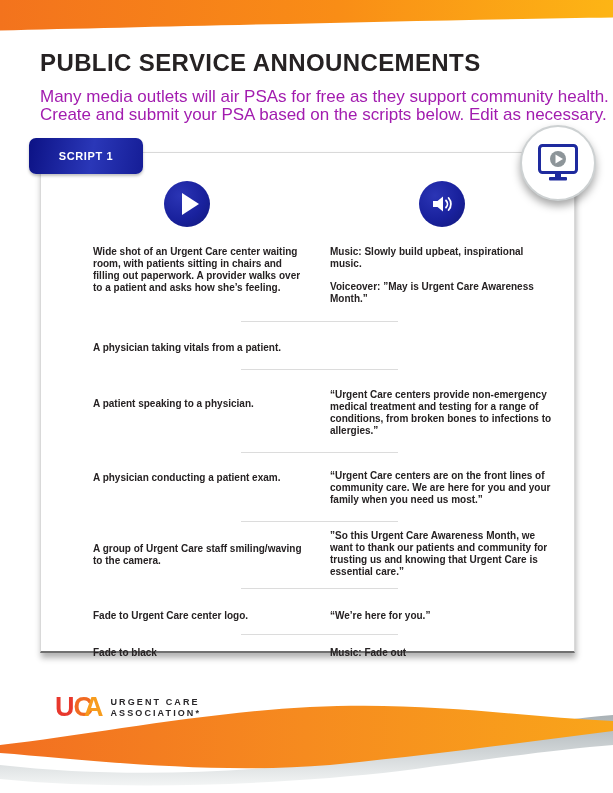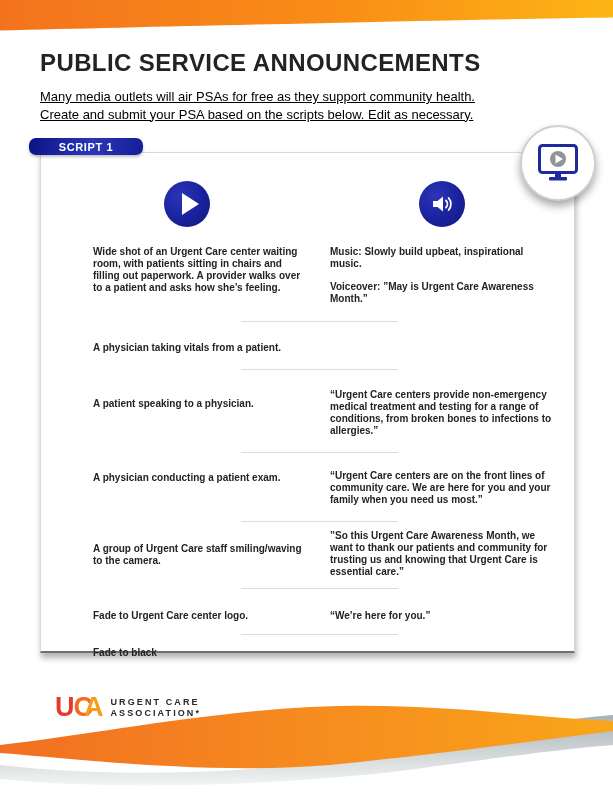--- a/index.html
+++ b/index.html
@@ -5,23 +5,23 @@
   html,body{margin:0;padding:0;}
   body{
     width:613px;height:793px;position:relative;overflow:hidden;
     background:#ffffff;font-family:"Liberation Sans",sans-serif;color:#262223;
   }
   
   .top-band{position:absolute;top:0;left:0;width:613px;height:36px;}
   
   .page-title{position:absolute;left:40px;top:49px;font-size:24px;font-weight:bold;
     letter-spacing:.4px;color:#262223;white-space:nowrap;}
-  .intro{position:absolute;left:40px;top:88px;font-size:13px;line-height:17.5px;color:#000000;text-decoration:underline;}
+  .intro{position:absolute;left:40px;top:88px;font-size:17px;line-height:17.5px;color:#a21caf;}
   
-  .script-badge{position:absolute;left:29px;top:138px;width:114px;height:17px;z-index:6;
+  .script-badge{position:absolute;left:29px;top:138px;width:114px;height:36px;z-index:6;
     border-radius:7px;background:linear-gradient(100deg,#0c1285 0%,#2a37b8 55%,#151d96 100%);
     display:flex;align-items:center;justify-content:center;
     color:#fff;font-size:11px;font-weight:bold;letter-spacing:.6px;
     box-shadow:0 2px 3px rgba(0,0,0,.25);}
   
   .tv-badge{position:absolute;left:520px;top:125px;width:76px;height:76px;border-radius:50%;
     background:#fff;border:2px solid #cdd1d2;box-sizing:border-box;z-index:6;
     box-shadow:0 5px 9px rgba(0,0,0,.35);display:flex;align-items:center;justify-content:center;}
   
   .card{position:absolute;left:40px;top:152px;width:535px;height:501px;box-sizing:border-box;
@@ -148,20 +148,23 @@
       <div class="divider divider-5"></div>
       <div class="row row-6">
         <div class="cell-video">Fade to Urgent Care center logo.</div>
         <div class="cell-audio">
           <p>“We’re here for you.”</p>
         </div>
       </div>
       <div class="divider divider-6"></div>
       <div class="row row-7">
         <div class="cell-video">Fade to black</div>
+        <div class="cell-audio">
+          <p><span class="u">Music</span>: Fade out</p>
+        </div>
       </div>
     </div>
 </div>
 
 <svg class="footer-wave" viewBox="0 0 613 100" preserveAspectRatio="none">
   <defs>
     <linearGradient id="silverGrad" x1="0" y1="0" x2="0" y2="1">
       <stop offset="0" stop-color="#a9b1b5"></stop>
       <stop offset="1" stop-color="#f3f5f5"></stop>
     </linearGradient>

